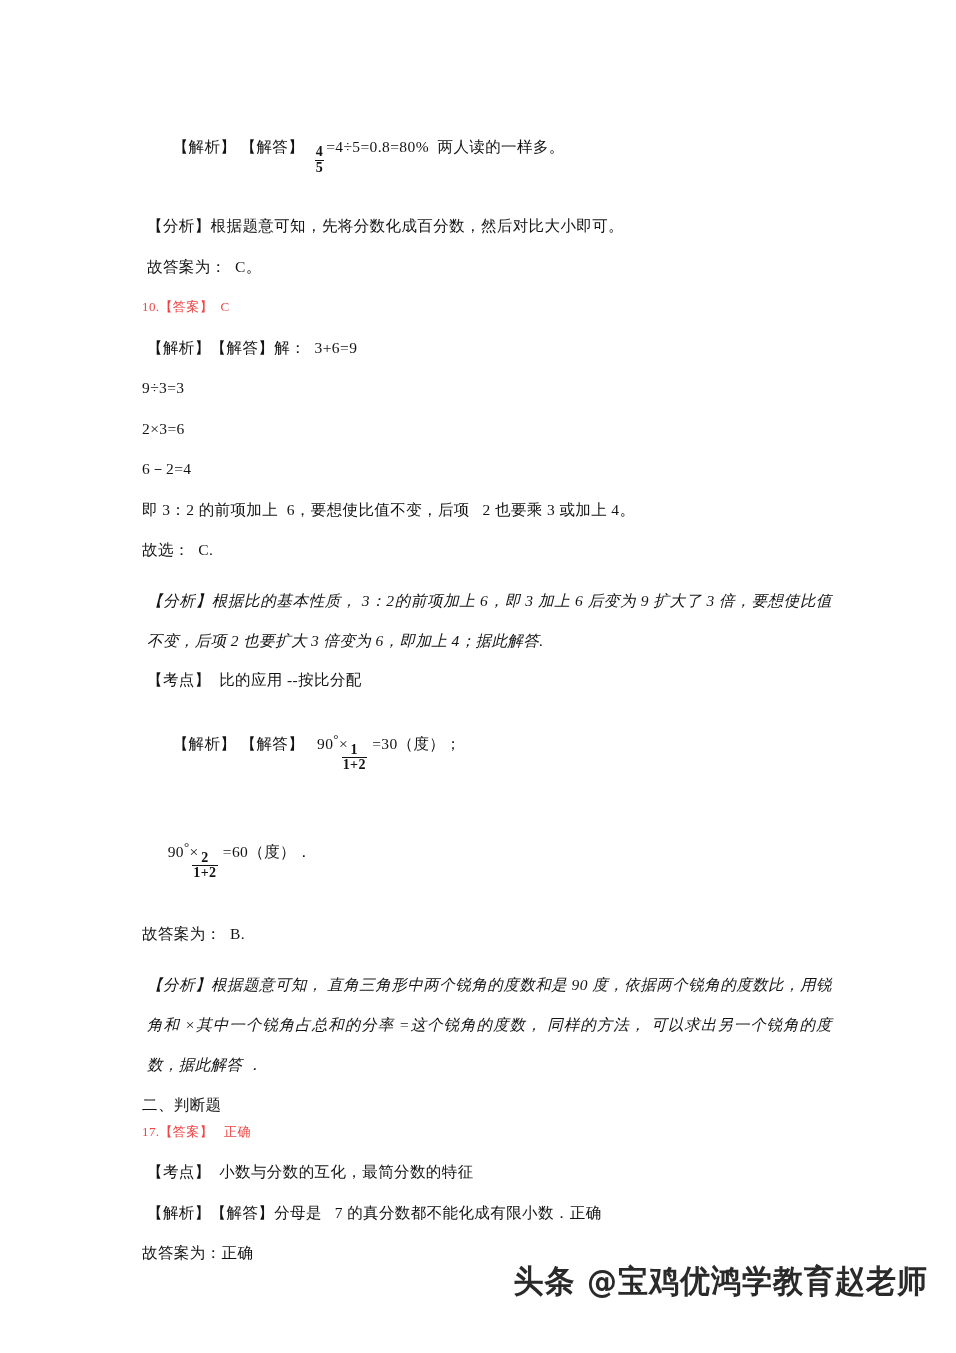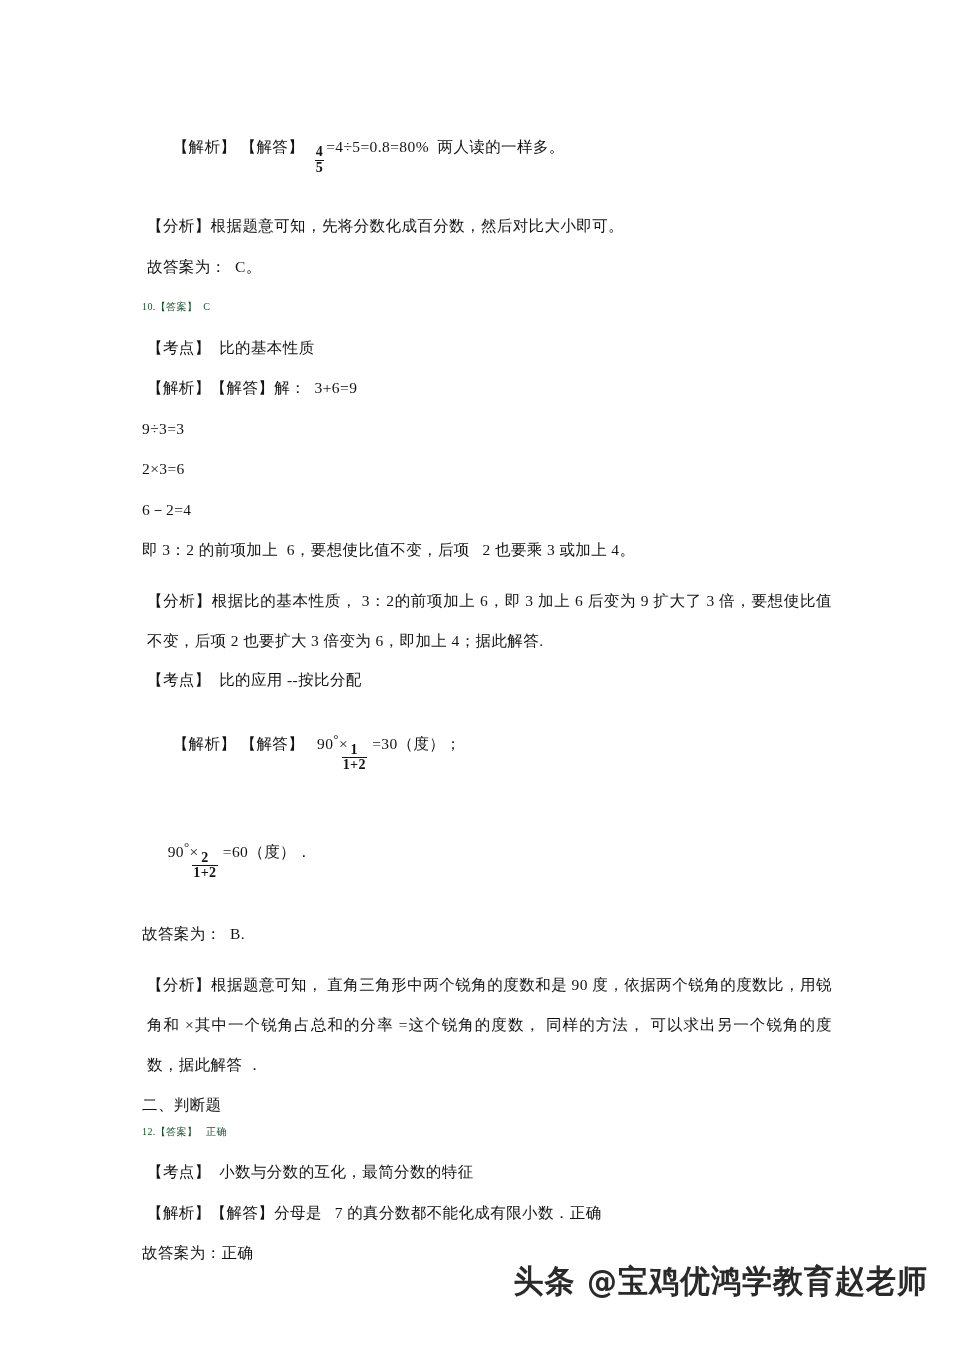--- a/index.html
+++ b/index.html
@@ -39,39 +39,40 @@
 
   
   .para {
     font-size: 15.5px;
     line-height: 40px;
     letter-spacing: .4px;
     margin: 0 0 9px 0;
     color: #131313;
     text-align: justify;
     text-justify: inter-character;
+    font-style: italic;
   }
   .para.ind { padding-left: 5px; }
 
   
   .section-head {
     font-size: 15.5px;
     line-height: 19px;
     letter-spacing: .4px;
     margin: 0 0 8px 0;
     color: #131313;
   }
 
   
   .numbered {
-    font-size: 10px;
+    font-size: 13px;
     line-height: 19px;
     letter-spacing: .4px;
     margin: 0 0 21.5px 0;
-    color: #14532d;
+    color: #ef4444;
   }
 
   
   .tag { white-space: nowrap; }
 
   
   .frac {
     display: inline-flex;
     flex-direction: column;
     align-items: center;
@@ -140,30 +141,30 @@
     </p>
 
     <p class="line indent">【分析】根据题意可知，先将分数化成百分数，然后对比大小即可。</p>
 
     <p class="line indent">故答案为：  C。</p>
 
     <p class="numbered">
       <span>10.</span><span>【答案】</span><span>&nbsp;&nbsp;</span><span>C</span>
     </p>
 
-    <p class="line indent">【考点】  比的基本性质</p>
 
     <p class="line indent">【解析】【解答】解：  3+6=9</p>
 
     <p class="line">9÷3=3</p>
     <p class="line">2×3=6</p>
     <p class="line">6－2=4</p>
 
     <p class="line">即 3：2 的前项加上  6，要想使比值不变，后项   2 也要乘 3 或加上 4。</p>
 
+    <p class="line">故选：  C.</p>
 
     <p class="para ind">【分析】根据比的基本性质，   3：2的前项加上  6，即 3 加上 6 后变为 9 扩大了 3 倍，要想使比值不变，后项  2 也要扩大 3 倍变为 6，即加上 4；据此解答.</p>
 
 
     <p class="line indent">【考点】  比的应用 --按比分配</p>
 
     <p class="line indent" style="margin-bottom:26px">
       <span class="tag">【解析】</span><span>&nbsp;</span><span class="tag">【解答】</span><span>&nbsp;&nbsp;&nbsp;</span><span>90</span><span class="deg">°</span><span class="mul-overlap">×</span><span class="frac"><span class="num">1</span><span class="den">1+2</span></span><span>&nbsp;</span><span>=30（度）；</span>
     </p>
 
@@ -171,21 +172,21 @@
       <span>90</span><span class="deg">°</span><span class="mul-overlap">×</span><span class="frac"><span class="num">2</span><span class="den">1+2</span></span><span>&nbsp;</span><span>=60（度）．</span>
     </p>
 
     <p class="line">故答案为：  B.</p>
 
     <p class="para ind" style="margin-bottom:10px">【分析】根据题意可知，  直角三角形中两个锐角的度数和是     90 度，依据两个锐角的度数比，用锐角和 ×其中一个锐角占总和的分率    =这个锐角的度数，  同样的方法，  可以求出另一个锐角的度数，据此解答 ．</p>
 
     <p class="section-head">二、判断题</p>
 
     <p class="numbered">
-      <span>12.</span><span>【答案】</span><span>&nbsp;&nbsp;&nbsp;</span><span>正确</span>
+      <span>17.</span><span>【答案】</span><span>&nbsp;&nbsp;&nbsp;</span><span>正确</span>
     </p>
 
     <p class="line indent">【考点】  小数与分数的互化，最简分数的特征</p>
 
     <p class="line indent">【解析】【解答】分母是   7 的真分数都不能化成有限小数．正确</p>
 
     <p class="line">故答案为：正确</p>
 
   </div>
 

